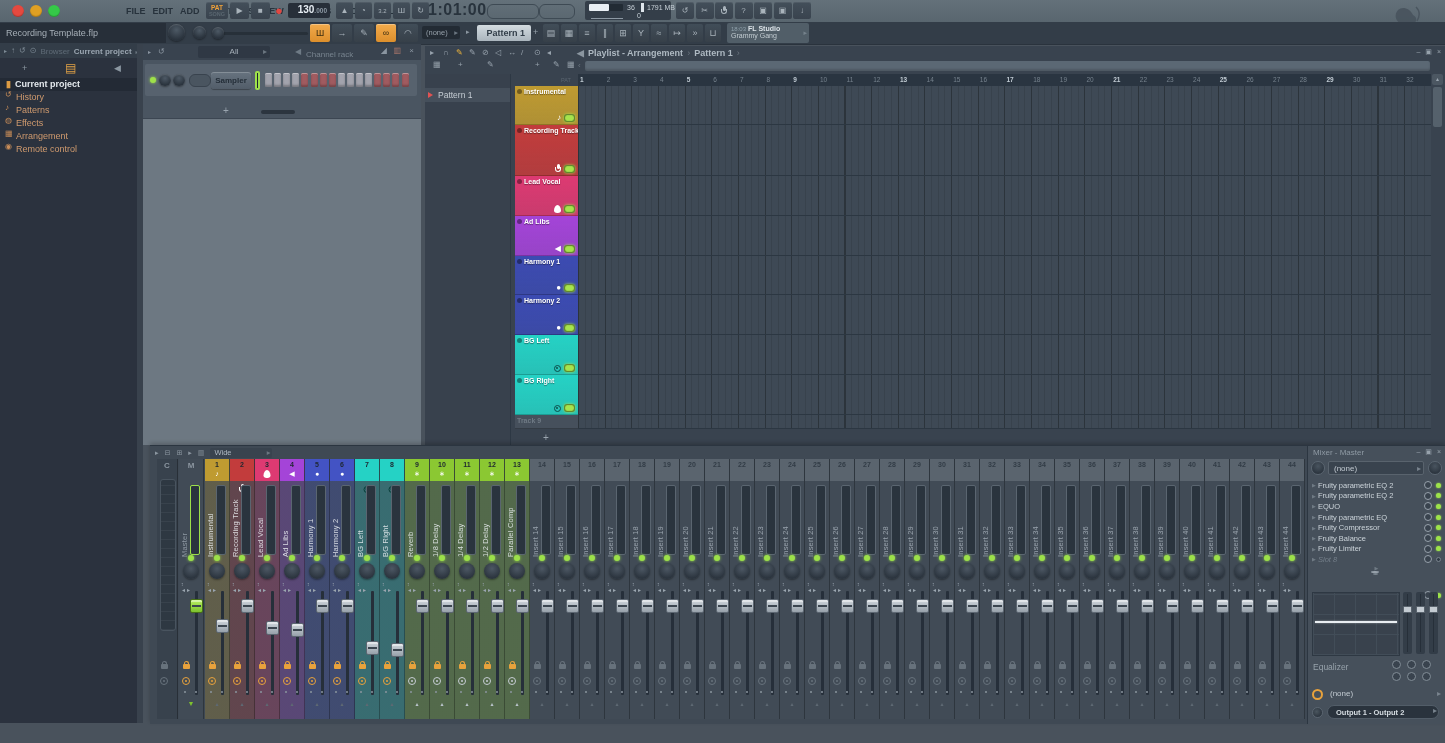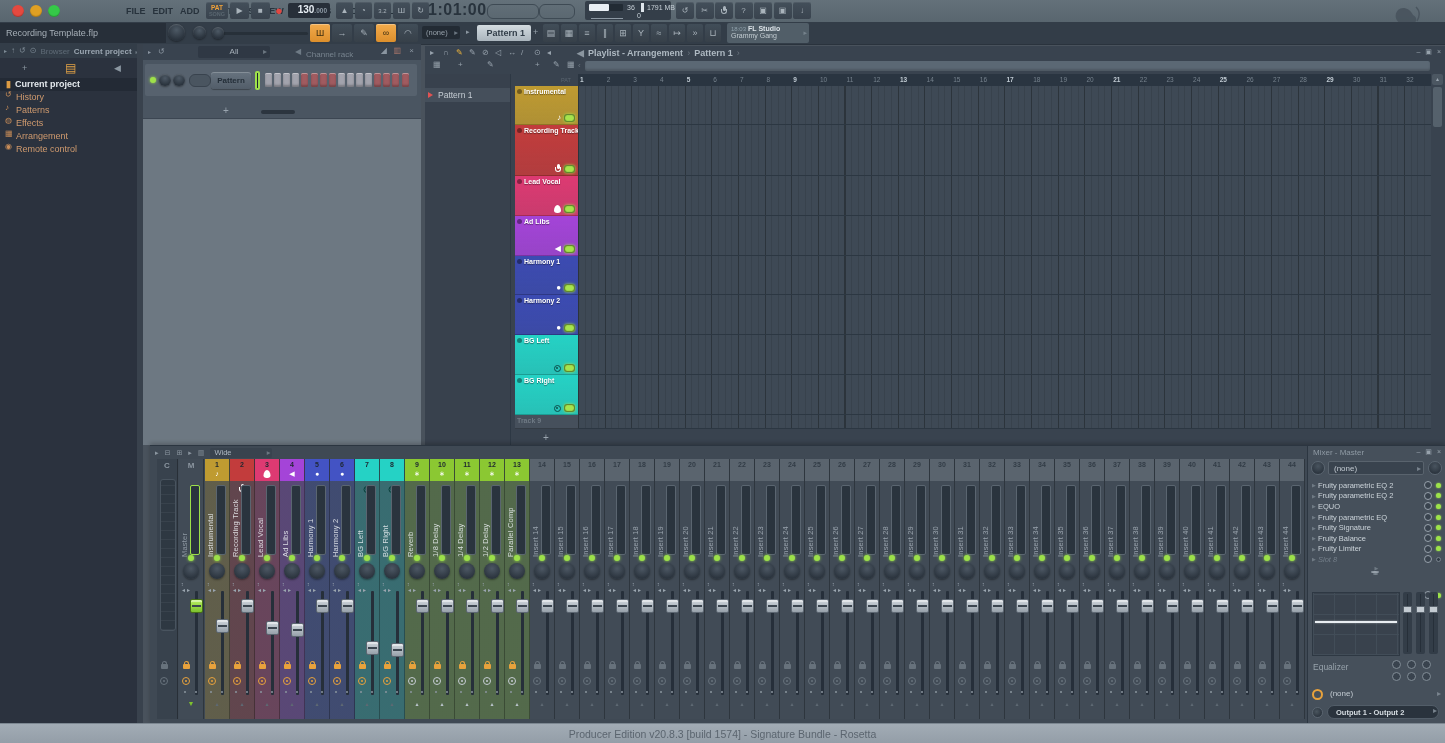--- a/index.html
+++ b/index.html
@@ -366,21 +366,21 @@
       <span style="position:absolute;right:34px;top:3px;color:#8a95a0;" class="glyph">◢</span>
       <span style="position:absolute;right:20px;top:3px;color:#a8766b;" class="glyph">▥</span>
       <span style="position:absolute;right:7px;top:3px;color:#8a95a0;" class="glyph">×</span>
     </div>
     <div class="sub">
       <div id="crRow">
         <span style="position:absolute;left:5px;top:13px;width:6px;height:6px;border-radius:50%;background:#9ee04a;box-shadow:0 0 3px #9ee04a;"></span>
         <span class="knob" style="position:absolute;left:14px;top:10px;width:12px;height:12px;"></span>
         <span class="knob" style="position:absolute;left:28px;top:10px;width:12px;height:12px;"></span>
         <span style="position:absolute;left:44px;top:10px;width:20px;height:11px;background:#4a5560;border:1px solid #39434e;border-radius:6px;"></span>
-        <div id="sampBtn">Pattern</div>
+        <div id="sampBtn">Sampler</div>
         <div id="grnBar"></div>
         <div id="steps">
             <span class="step" style="left: 120px; background: rgb(162, 163, 173);"></span>
             <span class="step" style="left: 129.1px; background: rgb(162, 163, 173);"></span>
             <span class="step" style="left: 138.2px; background: rgb(162, 163, 173);"></span>
             <span class="step" style="left: 147.3px; background: rgb(162, 163, 173);"></span>
             <span class="step" style="left: 156.4px; background: rgb(160, 91, 96);"></span>
             <span class="step" style="left: 165.5px; background: rgb(160, 91, 96);"></span>
             <span class="step" style="left: 174.6px; background: rgb(160, 91, 96);"></span>
             <span class="step" style="left: 183.7px; background: rgb(160, 91, 96);"></span>
@@ -1413,21 +1413,21 @@
             <span class="led on"></span>
           </div>
           <div class="slotrow" style="top: 65.8px;">
             <span class="tri">▶</span>
             <span class="nm">Fruity parametric EQ</span>
             <span class="kn"></span>
             <span class="led on"></span>
           </div>
           <div class="slotrow" style="top: 76.4px;">
             <span class="tri">▶</span>
-            <span class="nm">Fruity Signature</span>
+            <span class="nm">Fruity Compressor</span>
             <span class="kn"></span>
             <span class="led on"></span>
           </div>
           <div class="slotrow" style="top: 87px;">
             <span class="tri">▶</span>
             <span class="nm">Fruity Balance</span>
             <span class="kn"></span>
             <span class="led on"></span>
           </div>
           <div class="slotrow" style="top: 97.6px;">
@@ -1480,15 +1480,14 @@
         <span class="arr">▸</span>
       </div>
       <div id="outRow">
         <span class="ic"></span>
         <span class="fld">Output 1 - Output 2</span>
         <span class="arr">▸</span>
       </div>
     </div>
   </div>
 
-  <div id="statusbar"><span>Producer Edition v20.8.3 [build 1574] - Signature Bundle - Rosetta</span></div>
 
 </div>
 
 </body></html>

